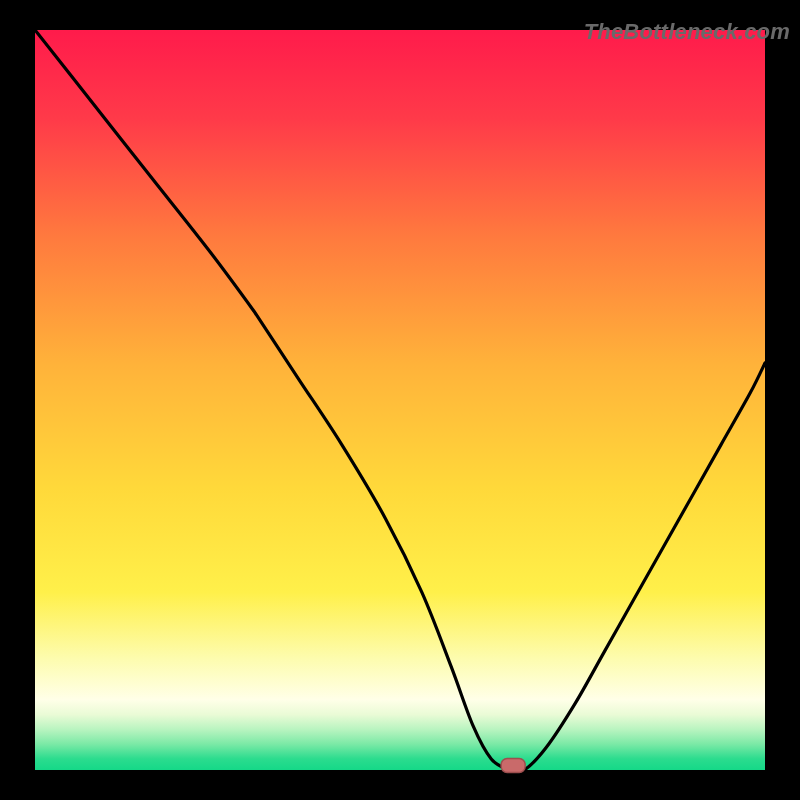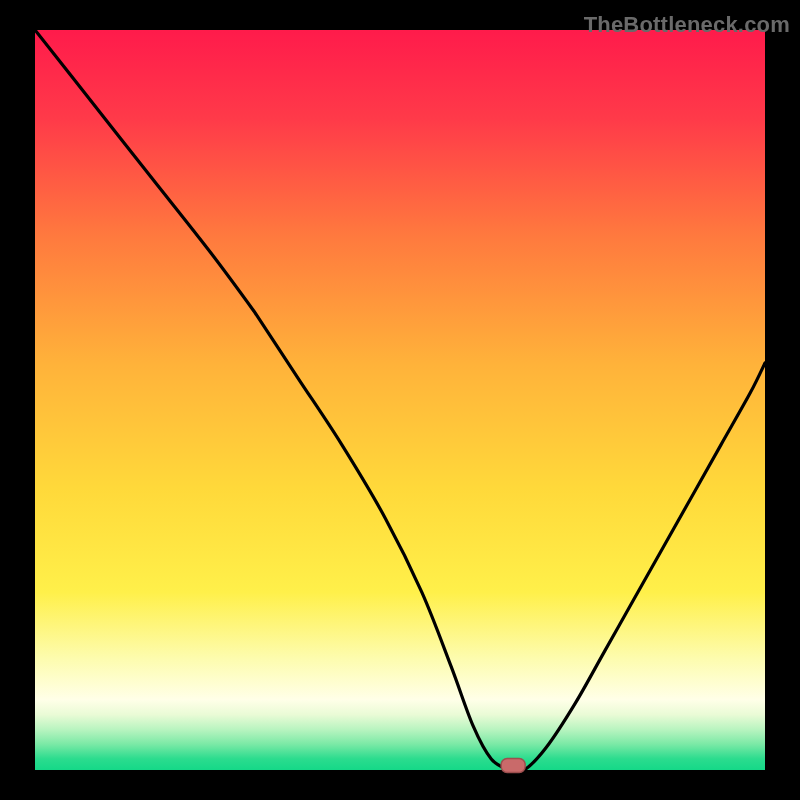--- a/index.html
+++ b/index.html
@@ -12,27 +12,28 @@
     font-family: Arial, Helvetica, sans-serif;
   }
   .frame {
     position: relative;
     width: 800px;
     height: 800px;
     background: #000;
   }
   .attribution {
     position: absolute;
-    top: 12px;
+    top: 19px;
     right: 10px;
     color: #6a6a6a;
     font-size: 22px;
     font-weight: 600;
     letter-spacing: 0.2px;
     z-index: 10;
+    font-style: italic;
   }
   svg {
     position: absolute;
     top: 0;
     left: 0;
   }
 </style>
 </head>
 <body>
 

